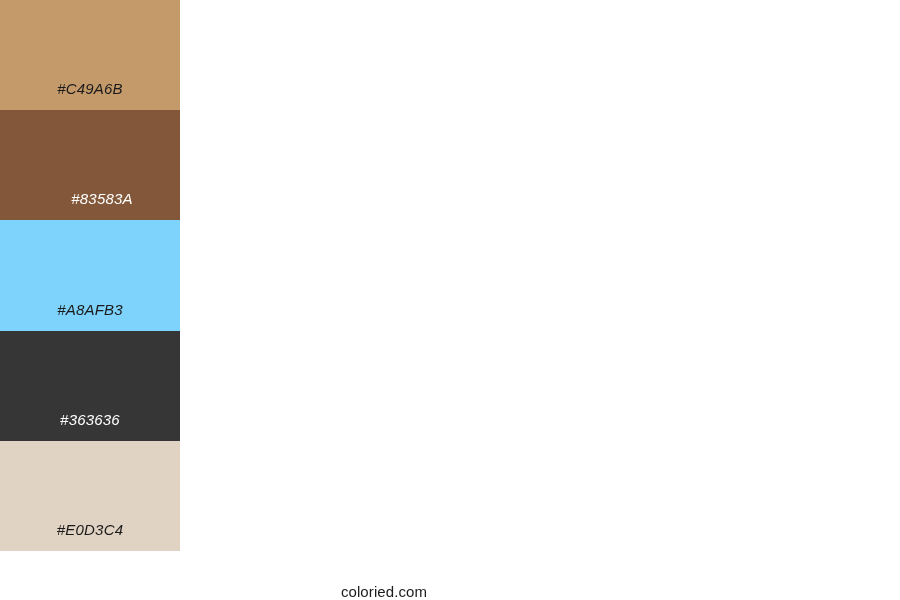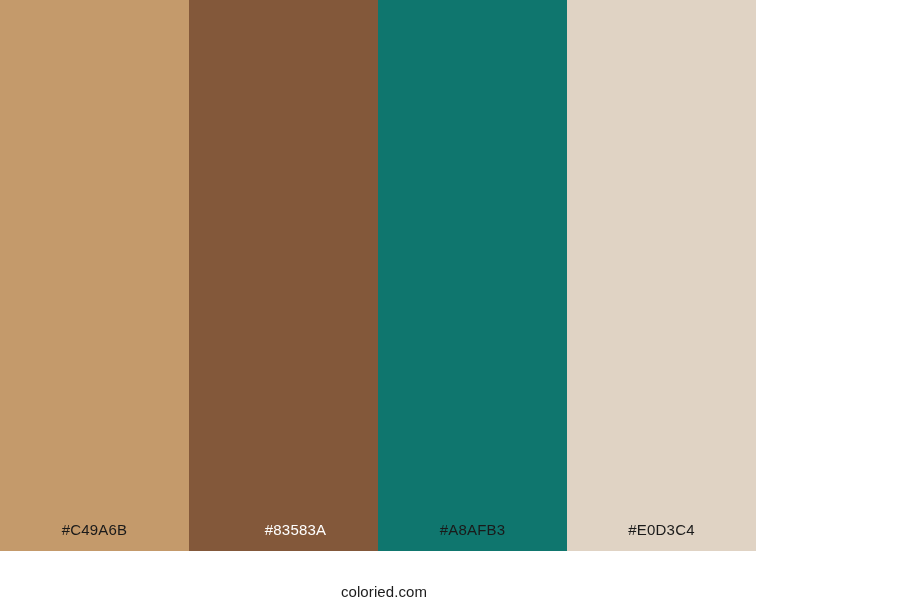--- a/index.html
+++ b/index.html
@@ -20,24 +20,25 @@
     width: 900px;
     height: 600px;
     display: flex;
     flex-direction: column;
     background: #ffffff;
   }
 
   
   .swatch-strip {
     display: flex;
-    flex-direction: row;
-    width: 756px;
+    flex-direction: column;
+    width: 836px;
     height: 551px;
     flex: 0 0 551px;
+    font-style: italic;
   }
 
   .swatch {
     flex: 1 1 0;
     width: 180px;
     height: 551px;
     position: relative;
     display: flex;
     align-items: flex-end;
     justify-content: center;
@@ -93,24 +94,27 @@
   <div class="swatch-strip">
 
     <div class="swatch" style="background-color: rgb(196, 154, 107);">
       <span class="swatch-label on-light" style="color: rgb(26, 26, 26);">#C49A6B</span>
     </div>
 
     <div class="swatch" style="background-color: rgb(131, 88, 58);">
       <span class="swatch-label on-dark" style="color: rgb(255, 255, 255); margin-left: 24px;">#83583A</span>
     </div>
 
-    <div class="swatch" style="background-color: #0f766e;">
+    <div class="swatch" style="background-color: #7dd3fc;">
       <span class="swatch-label on-light" style="color: rgb(26, 26, 26);">#A8AFB3</span>
     </div>
 
+    <div class="swatch" style="background-color: rgb(54, 54, 54);">
+      <span class="swatch-label on-dark" style="color: rgb(255, 255, 255);">#363636</span>
+    </div>
 
     <div class="swatch" style="background-color: rgb(224, 211, 196); justify-content: center;">
       <span class="swatch-label on-light" style="color: rgb(26, 26, 26);">#E0D3C4</span>
     </div>
 
   </div>
 
   <div class="footer" style="background-color: rgb(255, 255, 255);">
     <span class="footer-brand" style="color: rgb(28, 28, 28);">coloried.com</span>
   </div>

